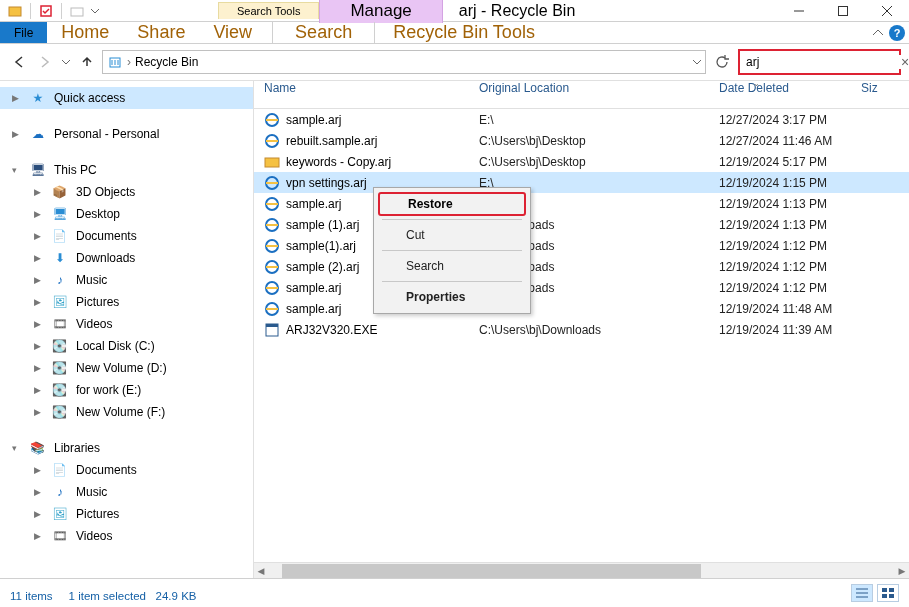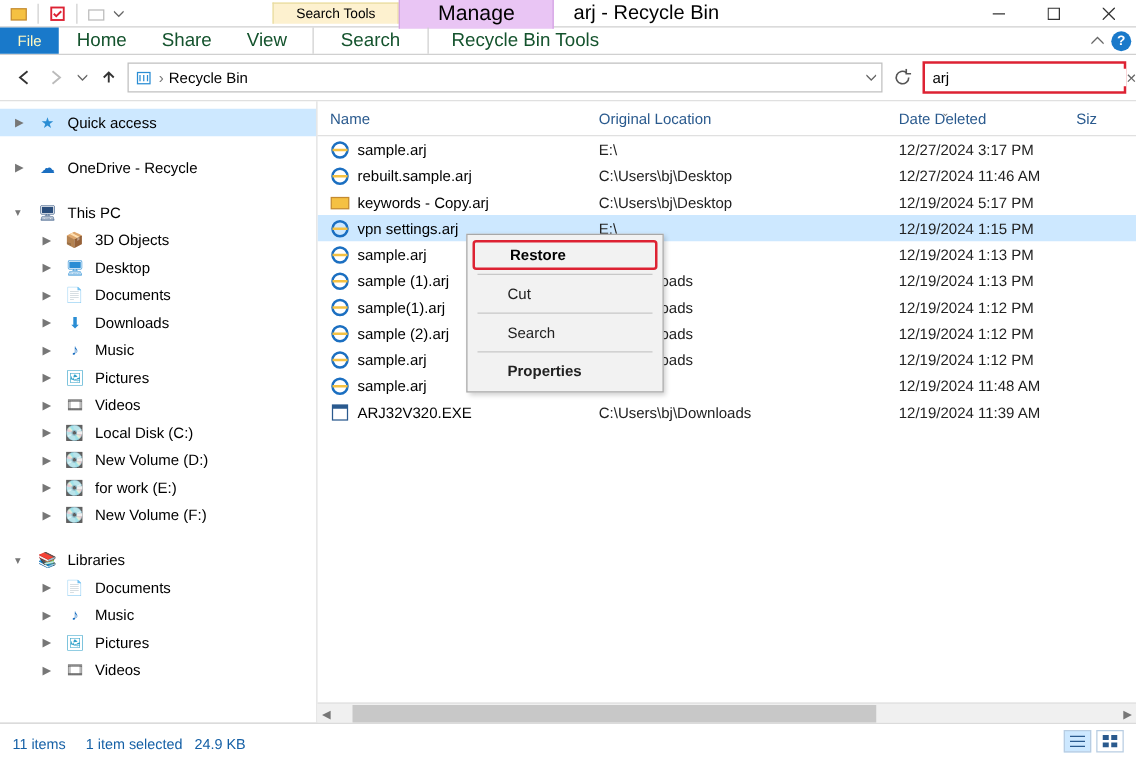--- a/index.html
+++ b/index.html
@@ -12,22 +12,22 @@
   .qat-sep { width:1px; height:16px; background:#d0d0d0; margin:0 2px; }
   .title-center { flex:1; display:flex; align-items:center; }
   .search-tools-top { background:#fdf1cf; font-size:11px; padding:2px 18px; border:1px solid #e8dba0; border-bottom:none; margin-left:112px;}
   .manage-top { background:#e9c5f4; font-size:17px; padding:2px 30px; border:1px solid #d4a3e3; border-bottom:none; margin-left:0px;}
   .wintitle { font-size:16px; padding-left:16px; }
   .winbtns { display:flex; }
   .winbtn { width:44px; height:22px; display:flex; align-items:center; justify-content:center; }
 
   
   .ribbon { display:flex; align-items:stretch; height:22px; border-bottom:1px solid #d0d0d0; position:relative;}
-  .file-tab { background:#1979ca; color:#fef9c3; padding:0 14px; display:flex; align-items:center; font-size:12px; }
-  .ribbon-tab { padding:0 14px; display:flex; align-items:center; font-size:15px; color:#14532d; }
+  .file-tab { background:#1979ca; color:#000000; padding:0 14px; display:flex; align-items:center; font-size:12px; }
+  .ribbon-tab { padding:0 14px; display:flex; align-items:center; font-size:18px; color:#a16207; }
   .sub-tab { border-left:1px solid #d0d0d0; }
   .ribbon-right { position:absolute; right:4px; top:0; height:22px; display:flex; align-items:center; gap:6px;}
   .help-badge { width:16px; height:16px; border-radius:50%; background:#1979ca; color:#fff; display:flex; align-items:center; justify-content:center; font-size:11px; font-weight:bold;}
 
   
   .navbar { display:flex; align-items:center; height:36px; padding:0 8px; gap:4px; }
   .navarrow { width:22px; height:22px; display:flex; align-items:center; justify-content:center; color:#555; }
   .navarrow.disabled { color:#bbb; }
   .addressbox { flex:1; height:24px; border:1px solid #c0c0c0; display:flex; align-items:center; padding:0 4px; gap:4px; }
   .crumb-sep { color:#777; }
@@ -53,21 +53,21 @@
   .ic-desktop { color:#2a8dd4; }
   .ic-doc { color:#6e5645; }
   .ic-down { color:#2a8dd4; }
   .ic-music { color:#1b6fc1; }
   .ic-pic { color:#2fa0c8; }
   .ic-vid { color:#4a4a4a; }
   .ic-lib { color:#c48a2f; }
 
   
   .filepane { flex:1; display:flex; flex-direction:column; position:relative; }
-  .colhead { display:flex; border-bottom:1px solid #e0e0e0; height:28px; align-items:center; font-size:12px; color:#2a5a8e; }
+  .colhead { display:flex; border-bottom:1px solid #e0e0e0; height:28px; align-items:flex-start; font-size:12px; color:#2a5a8e; }
   .col-name { width:225px; padding-left:10px; }
   .col-orig { width:240px; }
   .col-date { width:142px; position:relative; }
   .col-siz { flex:1; }
   .sort-caret { font-size:8px; position:absolute; left:34px; top:-2px; color:#777; }
 
   .rows { flex:1; overflow:auto; position:relative; }
   .row { display:flex; height:21px; align-items:center; font-size:12px; }
   .row.sel { background:#cde8ff; }
   .row .c-name { width:225px; display:flex; align-items:center; gap:6px; padding-left:10px; }
@@ -223,21 +223,21 @@
   <div class="sidebar">
     <div class="side-item sel">
       <span class="arrow">▶</span>
         <span class="ic ic-star">★</span>
       <span>Quick access</span>
     </div>
     <div class="side-gap"></div>
     <div class="side-item">
       <span class="arrow">▶</span>
         <span class="ic ic-cloud">☁</span>
-      <span>OneDrive - Recycle</span>
+      <span>Personal - Personal</span>
     </div>
     <div class="side-gap"></div>
     <div class="side-item">
       <span class="arrow">▾</span>
         <span class="ic ic-pc">🖥</span>
       <span>This PC</span>
     </div>
     <div id="pc-children">
         <div class="side-item side-sub">
           <span class="arrow">▶</span>

